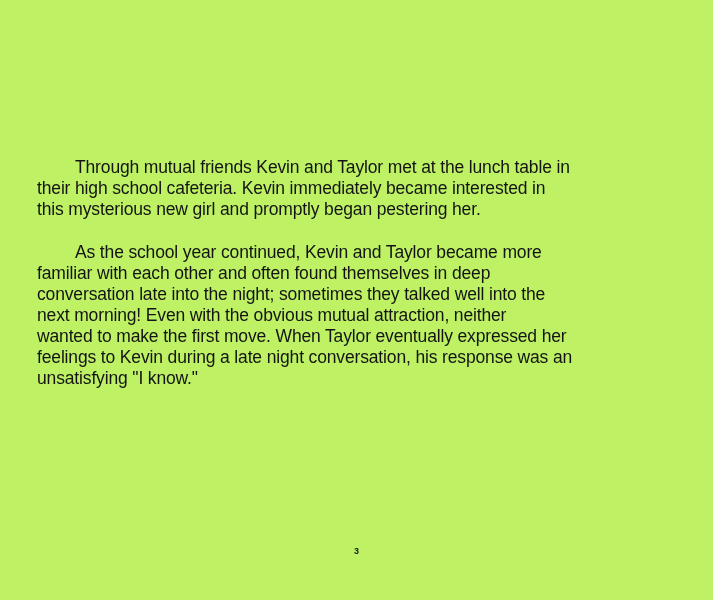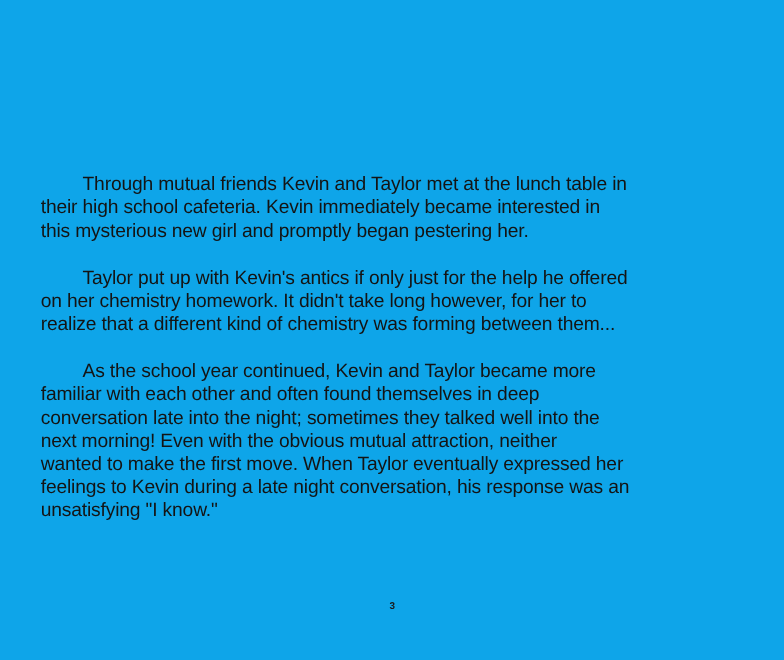--- a/index.html
+++ b/index.html
@@ -4,21 +4,21 @@
 <style>
   html, body {
     margin: 0;
     padding: 0;
     background: #ffffff;
   }
   .page {
     position: relative;
     width: 713px;
     height: 600px;
-    background: #0ea5e9;
+    background: #bef264;
     overflow: hidden;
     font-family: "Liberation Sans", sans-serif;
   }
   .text-block {
     position: absolute;
     left: 37px;
     top: 157px;
     width: 625px;
     color: #141414;
   }
@@ -45,23 +45,20 @@
   }
 </style>
 </head>
 <body>
 
 <div class="page">
   <div class="text-block">
     <p>Through mutual friends Kevin and Taylor met at the lunch table in
 their high school cafeteria. Kevin immediately became interested in
 this mysterious new girl and promptly began pestering her.</p>
-    <p>Taylor put up with Kevin's antics if only just for the help he offered
-on her chemistry homework. It didn't take long however, for her to
-realize that a different kind of chemistry was forming between them...</p>
     <p>As the school year continued, Kevin and Taylor became more
 familiar with each other and often found themselves in deep
 conversation late into the night; sometimes they talked well into the
 next morning! Even with the obvious mutual attraction, neither
 wanted to make the first move. When Taylor eventually expressed her
 feelings to Kevin during a late night conversation, his response was an
 unsatisfying "I know."</p>
   </div>
   <div class="page-number">3</div>
 </div>

